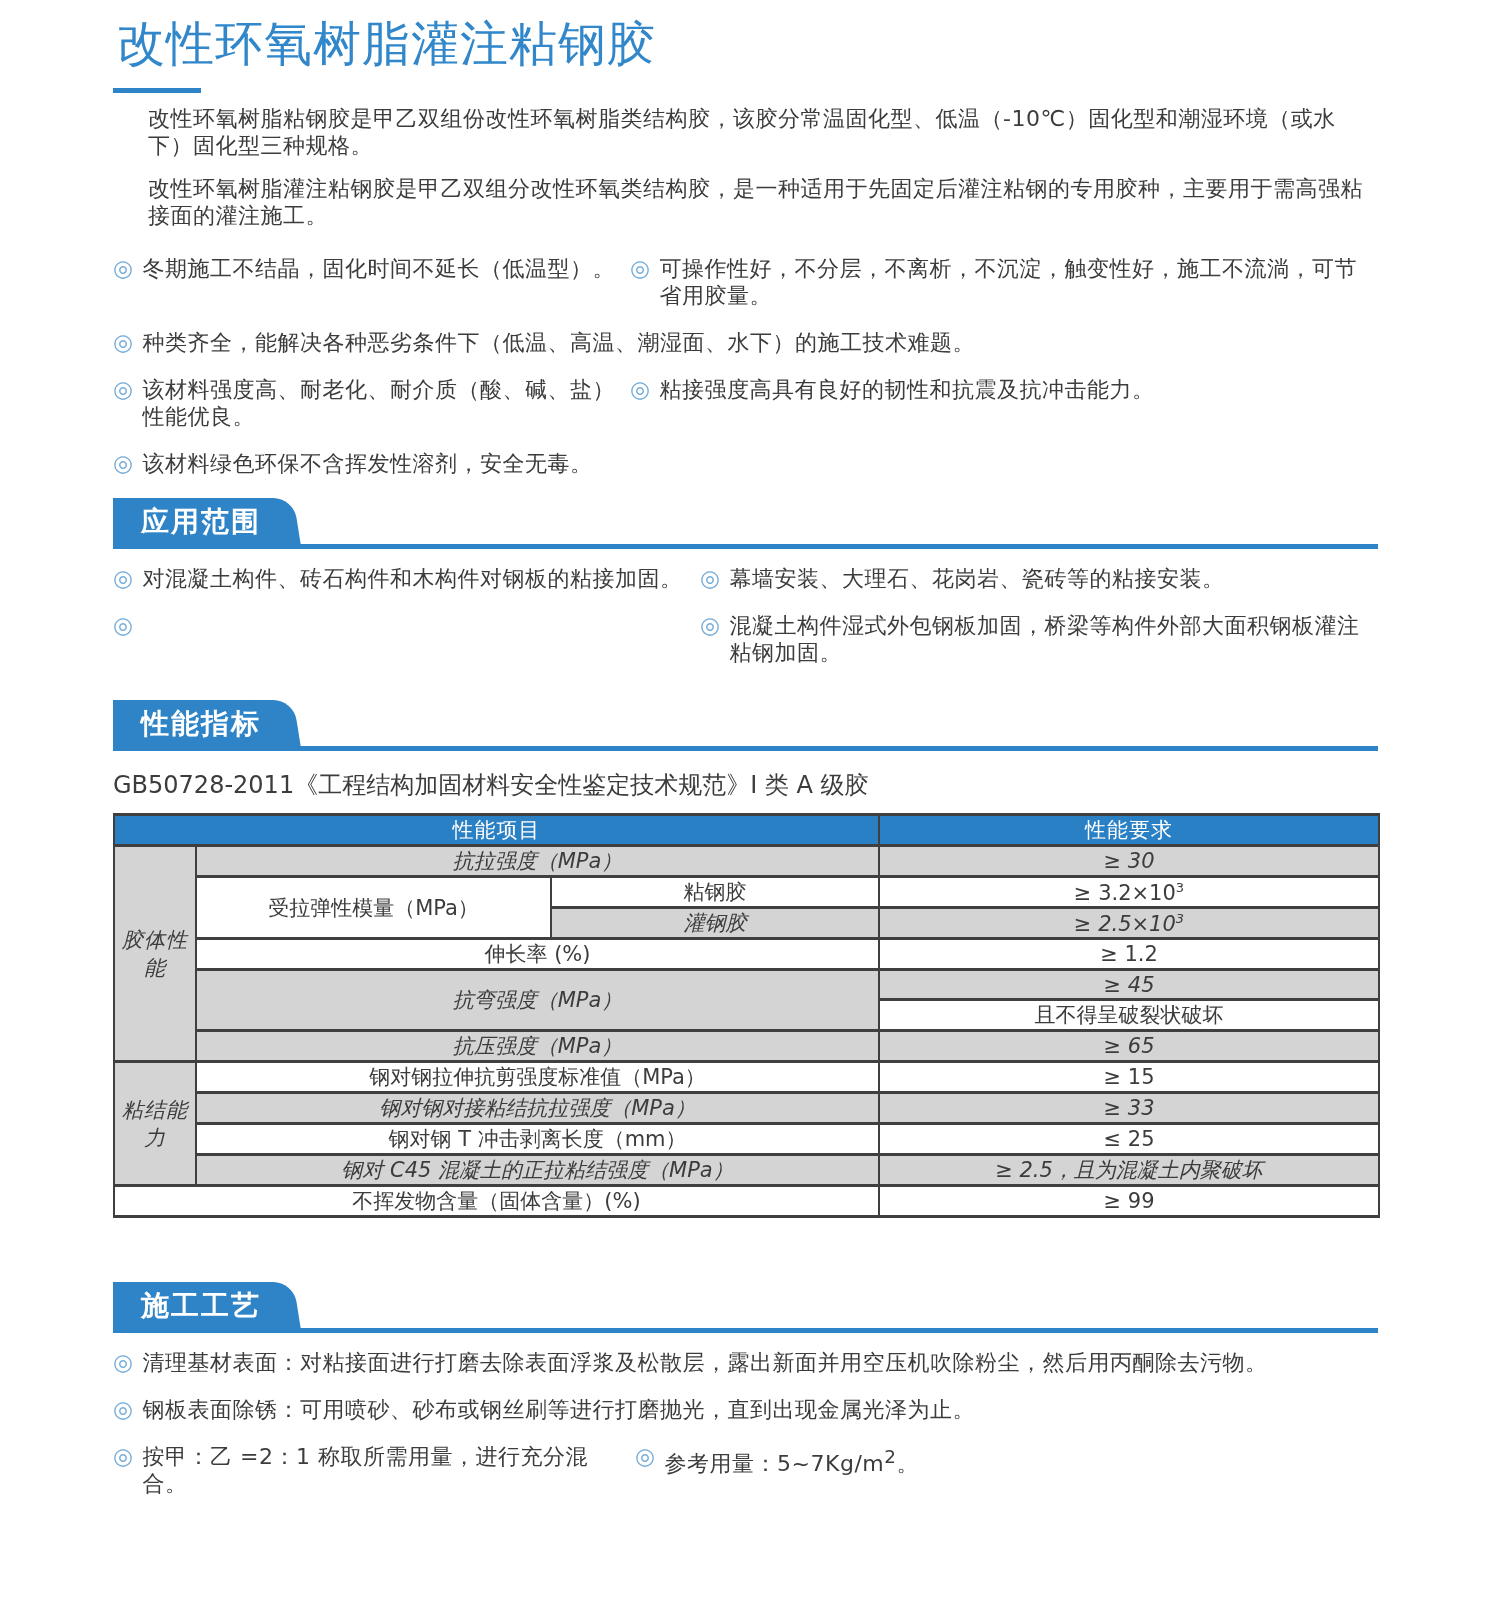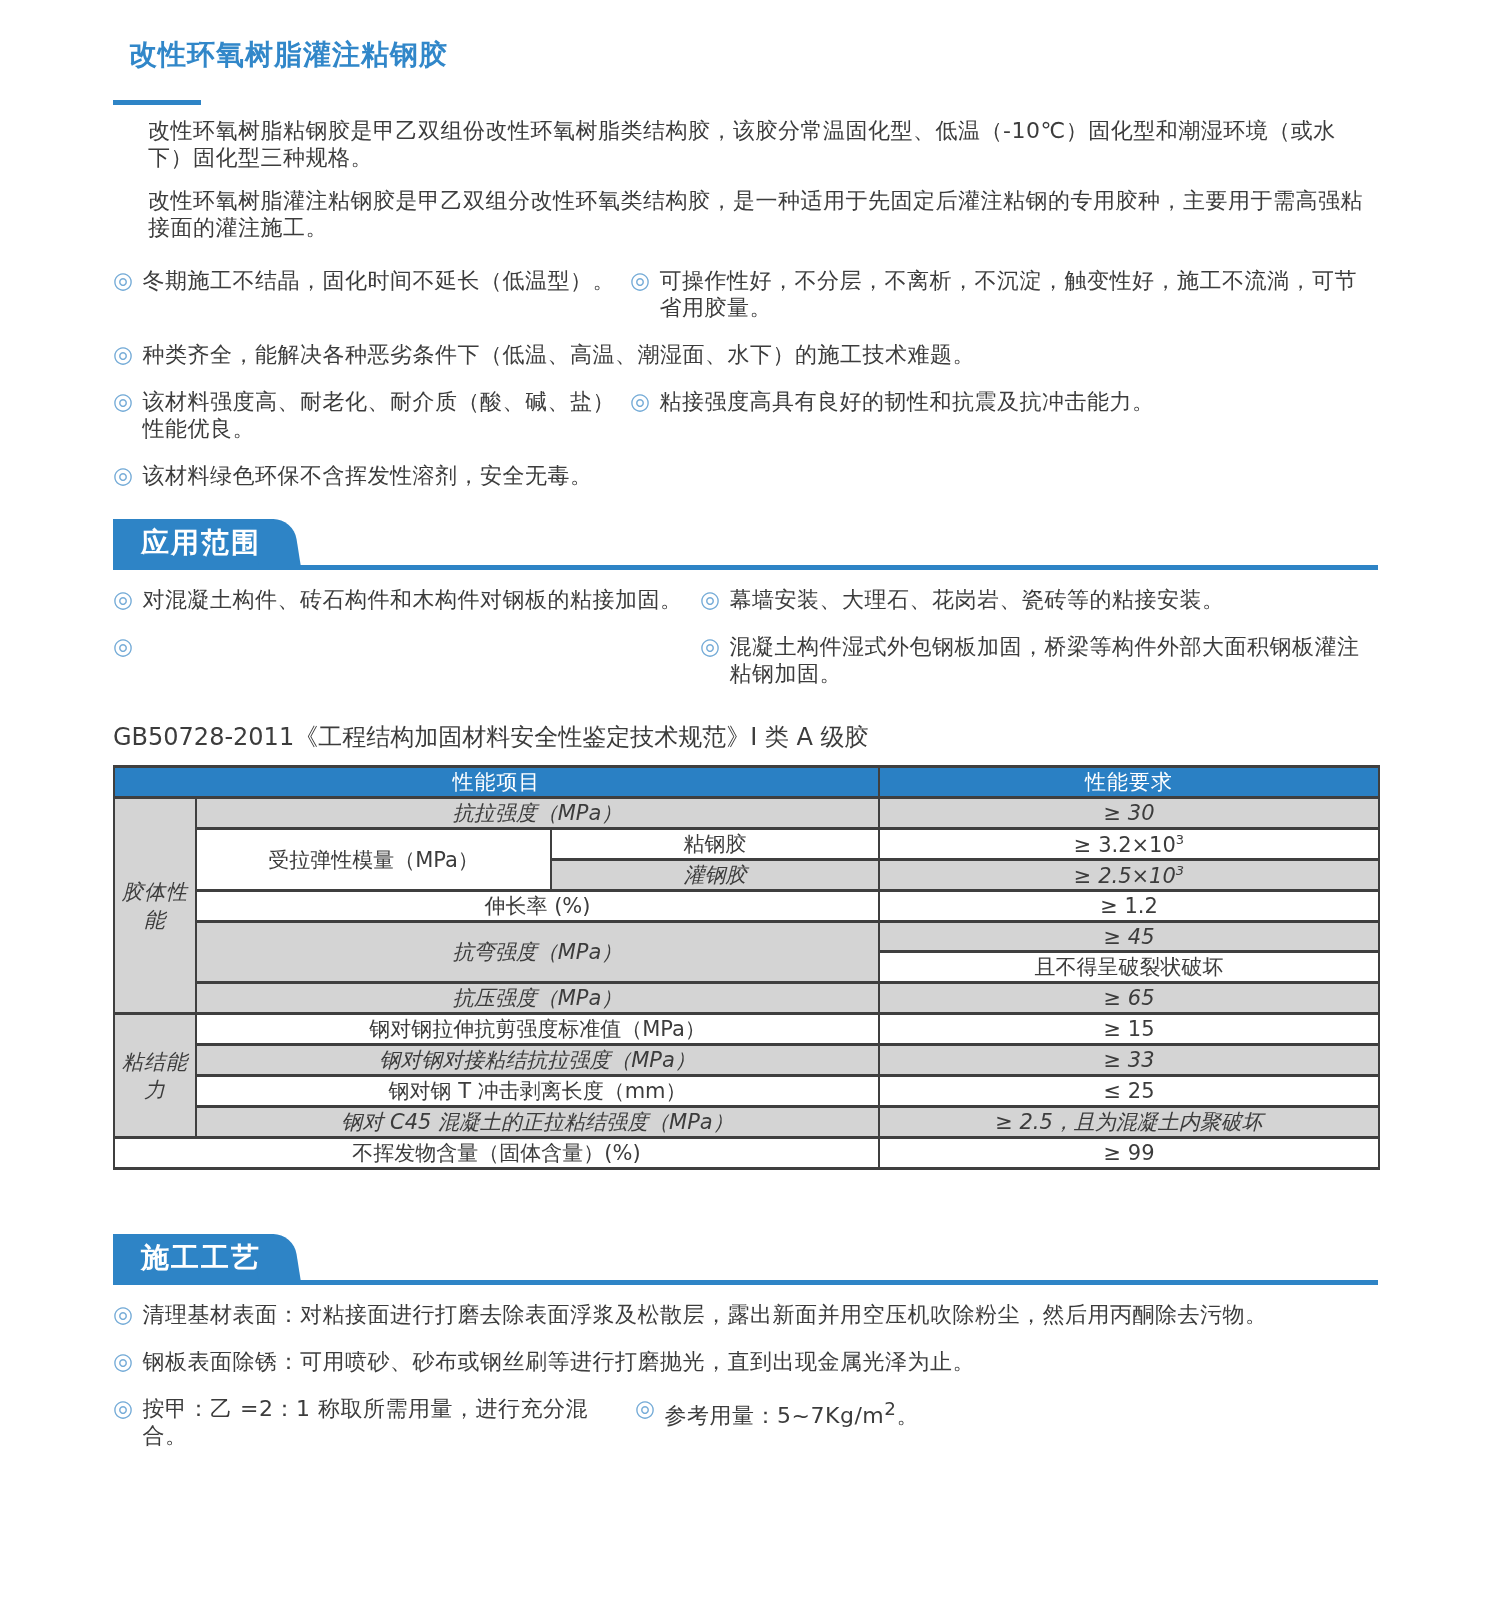--- a/index.html
+++ b/index.html
@@ -18,24 +18,24 @@
     height: 1600px;
     overflow: hidden;
     background: #ffffff;
     font-family: "DejaVu Sans", "Liberation Sans", sans-serif;
     color: var(--text);
   }
   .content { padding: 16px 125px 0 113px; }
 
   
   .page-title {
-    margin: 16px;
-    font-size: 28px;
+    margin: 4px;
+    font-size: 48px;
     line-height: 46px;
-    font-weight: bold;
+    font-weight: normal;
     color: var(--title-blue);
     letter-spacing: 1px;
   }
   .title-dash {
     width: 88px;
     height: 5px;
     background: var(--accent);
     margin-top: 22px;
   }
 
@@ -82,21 +82,21 @@
   .bullets { margin-top: 16px; }
   .bullet-row { display: flex; align-items: flex-start; margin-bottom: 20px; }
   .bullet { display: flex; align-items: flex-start; font-size: 22px; line-height: 27px; letter-spacing: 0.5px; }
   .bicon { color: var(--bullet-blue); margin-right: 9px; font-size: 23px; line-height: 27px; flex: 0 0 auto; }
   .w517 { flex: 0 0 517px; padding-right: 14px; }
   .w587 { flex: 0 0 587px; padding-right: 14px; }
   .w522 { flex: 0 0 522px; padding-right: 14px; }
 
   
   .sec-features   { margin-top: 26px; }
-  .sec-apps       { margin-top: 30px; }
+  .sec-apps       { margin-top: 21px; }
   .sec-perf       { margin-top: 34px; }
   .sec-process    { margin-top: 64px; }
 
   
   .table-caption {
     text-align: left;
     font-size: 24px;
     margin: 18px 0 12px 0;
   }
   table.perf {
@@ -203,20 +203,25 @@
         </div>
         <div class="bullet">
           <span class="bicon">◎</span>
           <span>混凝土构件湿式外包钢板加固，桥梁等构件外部大面积钢板灌注粘钢加固。</span>
         </div>
       </div>
     </div>
   </div>
 
   <div class="section sec-perf">
+    <div class="section-head">
+      <div class="section-tab">
+        <span>性能指标</span>
+      </div>
+    </div>
     <div class="table-caption">GB50728-2011《工程结构加固材料安全性鉴定技术规范》I 类 A 级胶</div>
     <table class="perf">
       <colgroup>
           <col class="c1">
           <col class="c2">
           <col class="c3">
           <col class="c4">
         </colgroup>
       <tbody>
       <tr>

